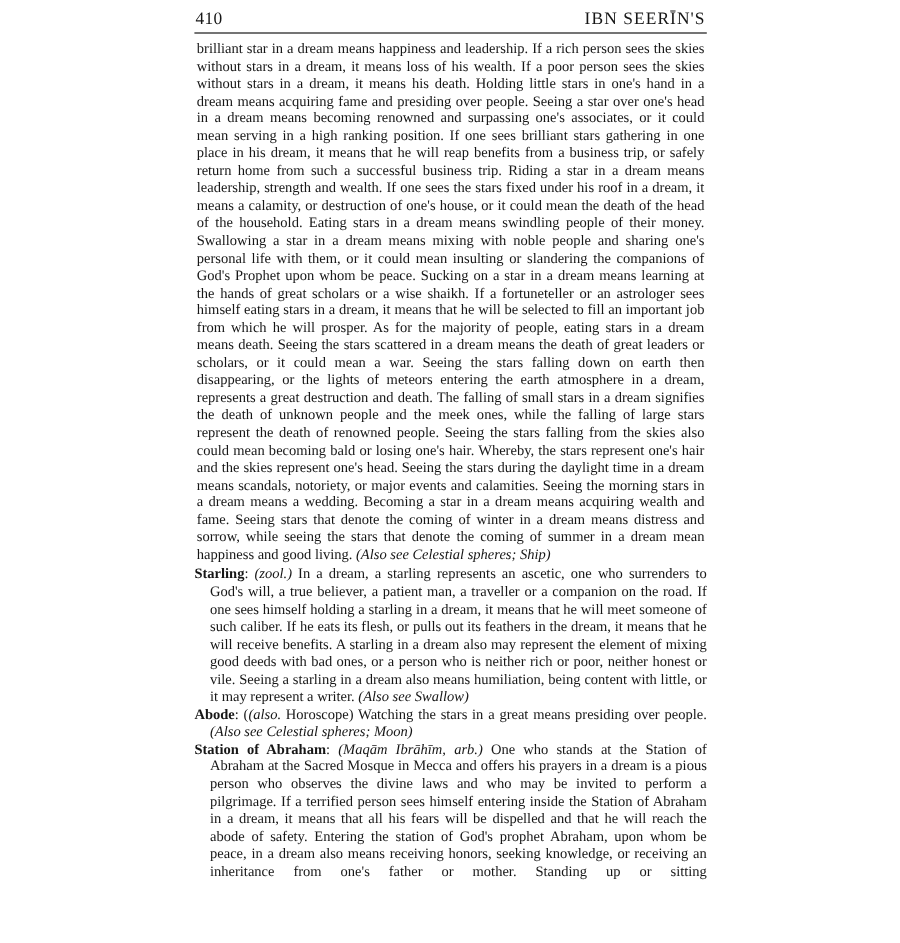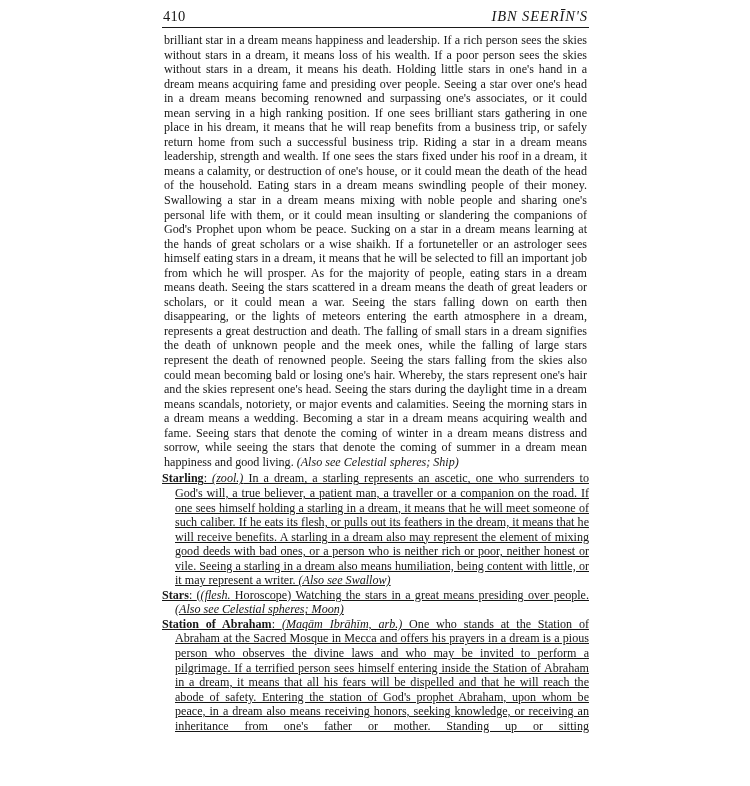--- a/index.html
+++ b/index.html
@@ -38,21 +38,20 @@
     margin: 0 0 2px 0;
     padding: 0 1px;
   }
   .folio {
     font-weight: 400;
     font-size: 14.5px;
   }
   .book-title {
     font-size: 14.5px;
     letter-spacing: 0.9px;
-    font-style: italic;
   }
   .head-rule {
     border: 0;
     border-top: 1.6px solid #1a1a1a;
     margin: 0 0 5px 0;
     width: 100%;
   }
 
   
   .body-text {
@@ -65,21 +64,20 @@
   }
   .para {
     margin: 2px;
     text-align: justify;
   }
   .entry {
     margin: 0;
     text-align: justify;
     padding-left: 13px;
     text-indent: -13px;
-    text-decoration: underline;
   }
   .term {
     font-weight: bold;
   }
   .term sup {
     font-size: 7.6px;
     vertical-align: super;
     line-height: 0;
     font-weight: bold;
   }
@@ -110,21 +108,21 @@
       <span class="book-title">IBN SEERĪN'S</span>
     </div>
     <hr class="head-rule">
 
     <div class="body-text">
 
       <p class="para"><span>brilliant star in a dream means happiness and leadership. If a rich person sees the skies without stars in a dream, it means loss of his wealth. If a poor person sees the skies without stars in a dream, it means his death. Holding little stars in one's hand in a dream means acquiring fame and presiding over people. Seeing a star over one's head in a dream means becoming renowned and surpassing one's associates, or it could mean serving in a high ranking position. If one sees brilliant stars gathering in one place in his dream, it means that he will reap benefits from a business trip, or safely return home from such a successful business trip. Riding a star in a dream means leadership, strength and wealth. If one sees the stars fixed under his roof in a dream, it means a calamity, or destruction of one's house, or it could mean the death of the head of the household. Eating stars in a dream means swindling people of their money. Swallowing a star in a dream means mixing with noble people and sharing one's personal life with them, or it could mean insulting or slandering the companions of God's Prophet upon whom be peace. Sucking on a star in a dream means learning at the hands of great scholars or a wise shaikh. If a fortuneteller or an astrologer sees himself eating stars in a dream, it means that he will be selected to fill an important job from which he will prosper. As for the majority of people, eating stars in a dream means death. Seeing the stars scattered in a dream means the death of great leaders or scholars, or it could mean a war. Seeing the stars falling down on earth then disappearing, or the lights of meteors entering the earth atmosphere in a dream, represents a great destruction and death. The falling of small stars in a dream signifies the death of unknown people and the meek ones, while the falling of large stars represent the death of renowned people. Seeing the stars falling from the skies also could mean becoming bald or losing one's hair. Whereby, the stars represent one's hair and the skies represent one's head. Seeing the stars during the daylight time in a dream means scandals, notoriety, or major events and calamities. Seeing the morning stars in a dream means a wedding. Becoming a star in a dream means acquiring wealth and fame. Seeing stars that denote the coming of winter in a dream means distress and sorrow, while seeing the stars that denote the coming of summer in a dream mean happiness and good living. </span><span class="xref">(Also see Celestial spheres; Ship)</span></p>
 
       <p class="entry"><span class="term">Starling</span><span>: </span><span class="it">(zool.)</span><span> In a dream, a starling represents an ascetic, one who surrenders to God's will, a true believer, a patient man, a traveller or a companion on the road. If one sees himself holding a starling in a dream, it means that he will meet someone of such caliber. If he eats its flesh, or pulls out its feathers in the dream, it means that he will receive benefits. A starling in a dream also may represent the element of mixing good deeds with bad ones, or a person who is neither rich or poor, neither honest or vile. Seeing a starling in a dream also means humiliation, being content with little, or it may represent a writer. </span><span class="xref">(Also see Swallow)</span></p>
 
-      <p class="entry"><span class="term">Stars</span><span>: </span><span>(<span class="it">(flesh.</span><span> Horoscope)</span></span><span> Watching the stars in a great means presiding over people. </span><span class="xref">(Also see Celestial spheres; Moon)</span></p>
+      <p class="entry"><span class="term">Abode</span><span>: </span><span>(<span class="it">(also.</span><span> Horoscope)</span></span><span> Watching the stars in a great means presiding over people. </span><span class="xref">(Also see Celestial spheres; Moon)</span></p>
 
 
 
       <p class="entry justify-all"><span class="term">Station of Abraham</span><span>: </span><span class="it">(Maqām Ibrāhīm, arb.)</span><span> One who stands at the Station of Abraham at the Sacred Mosque in Mecca and offers his prayers in a dream is a pious person who observes the divine laws and who may be invited to perform a pilgrimage. If a terrified person sees himself entering inside the Station of Abraham in a dream, it means that all his fears will be dispelled and that he will reach the abode of safety. Entering the station of God's prophet Abraham, upon whom be peace, in a dream also means receiving honors, seeking knowledge, or receiving an inheritance from one's father or mother. Standing up or sitting</span></p>
 
     </div>
   </div>
 </div>
 
 </body></html>

